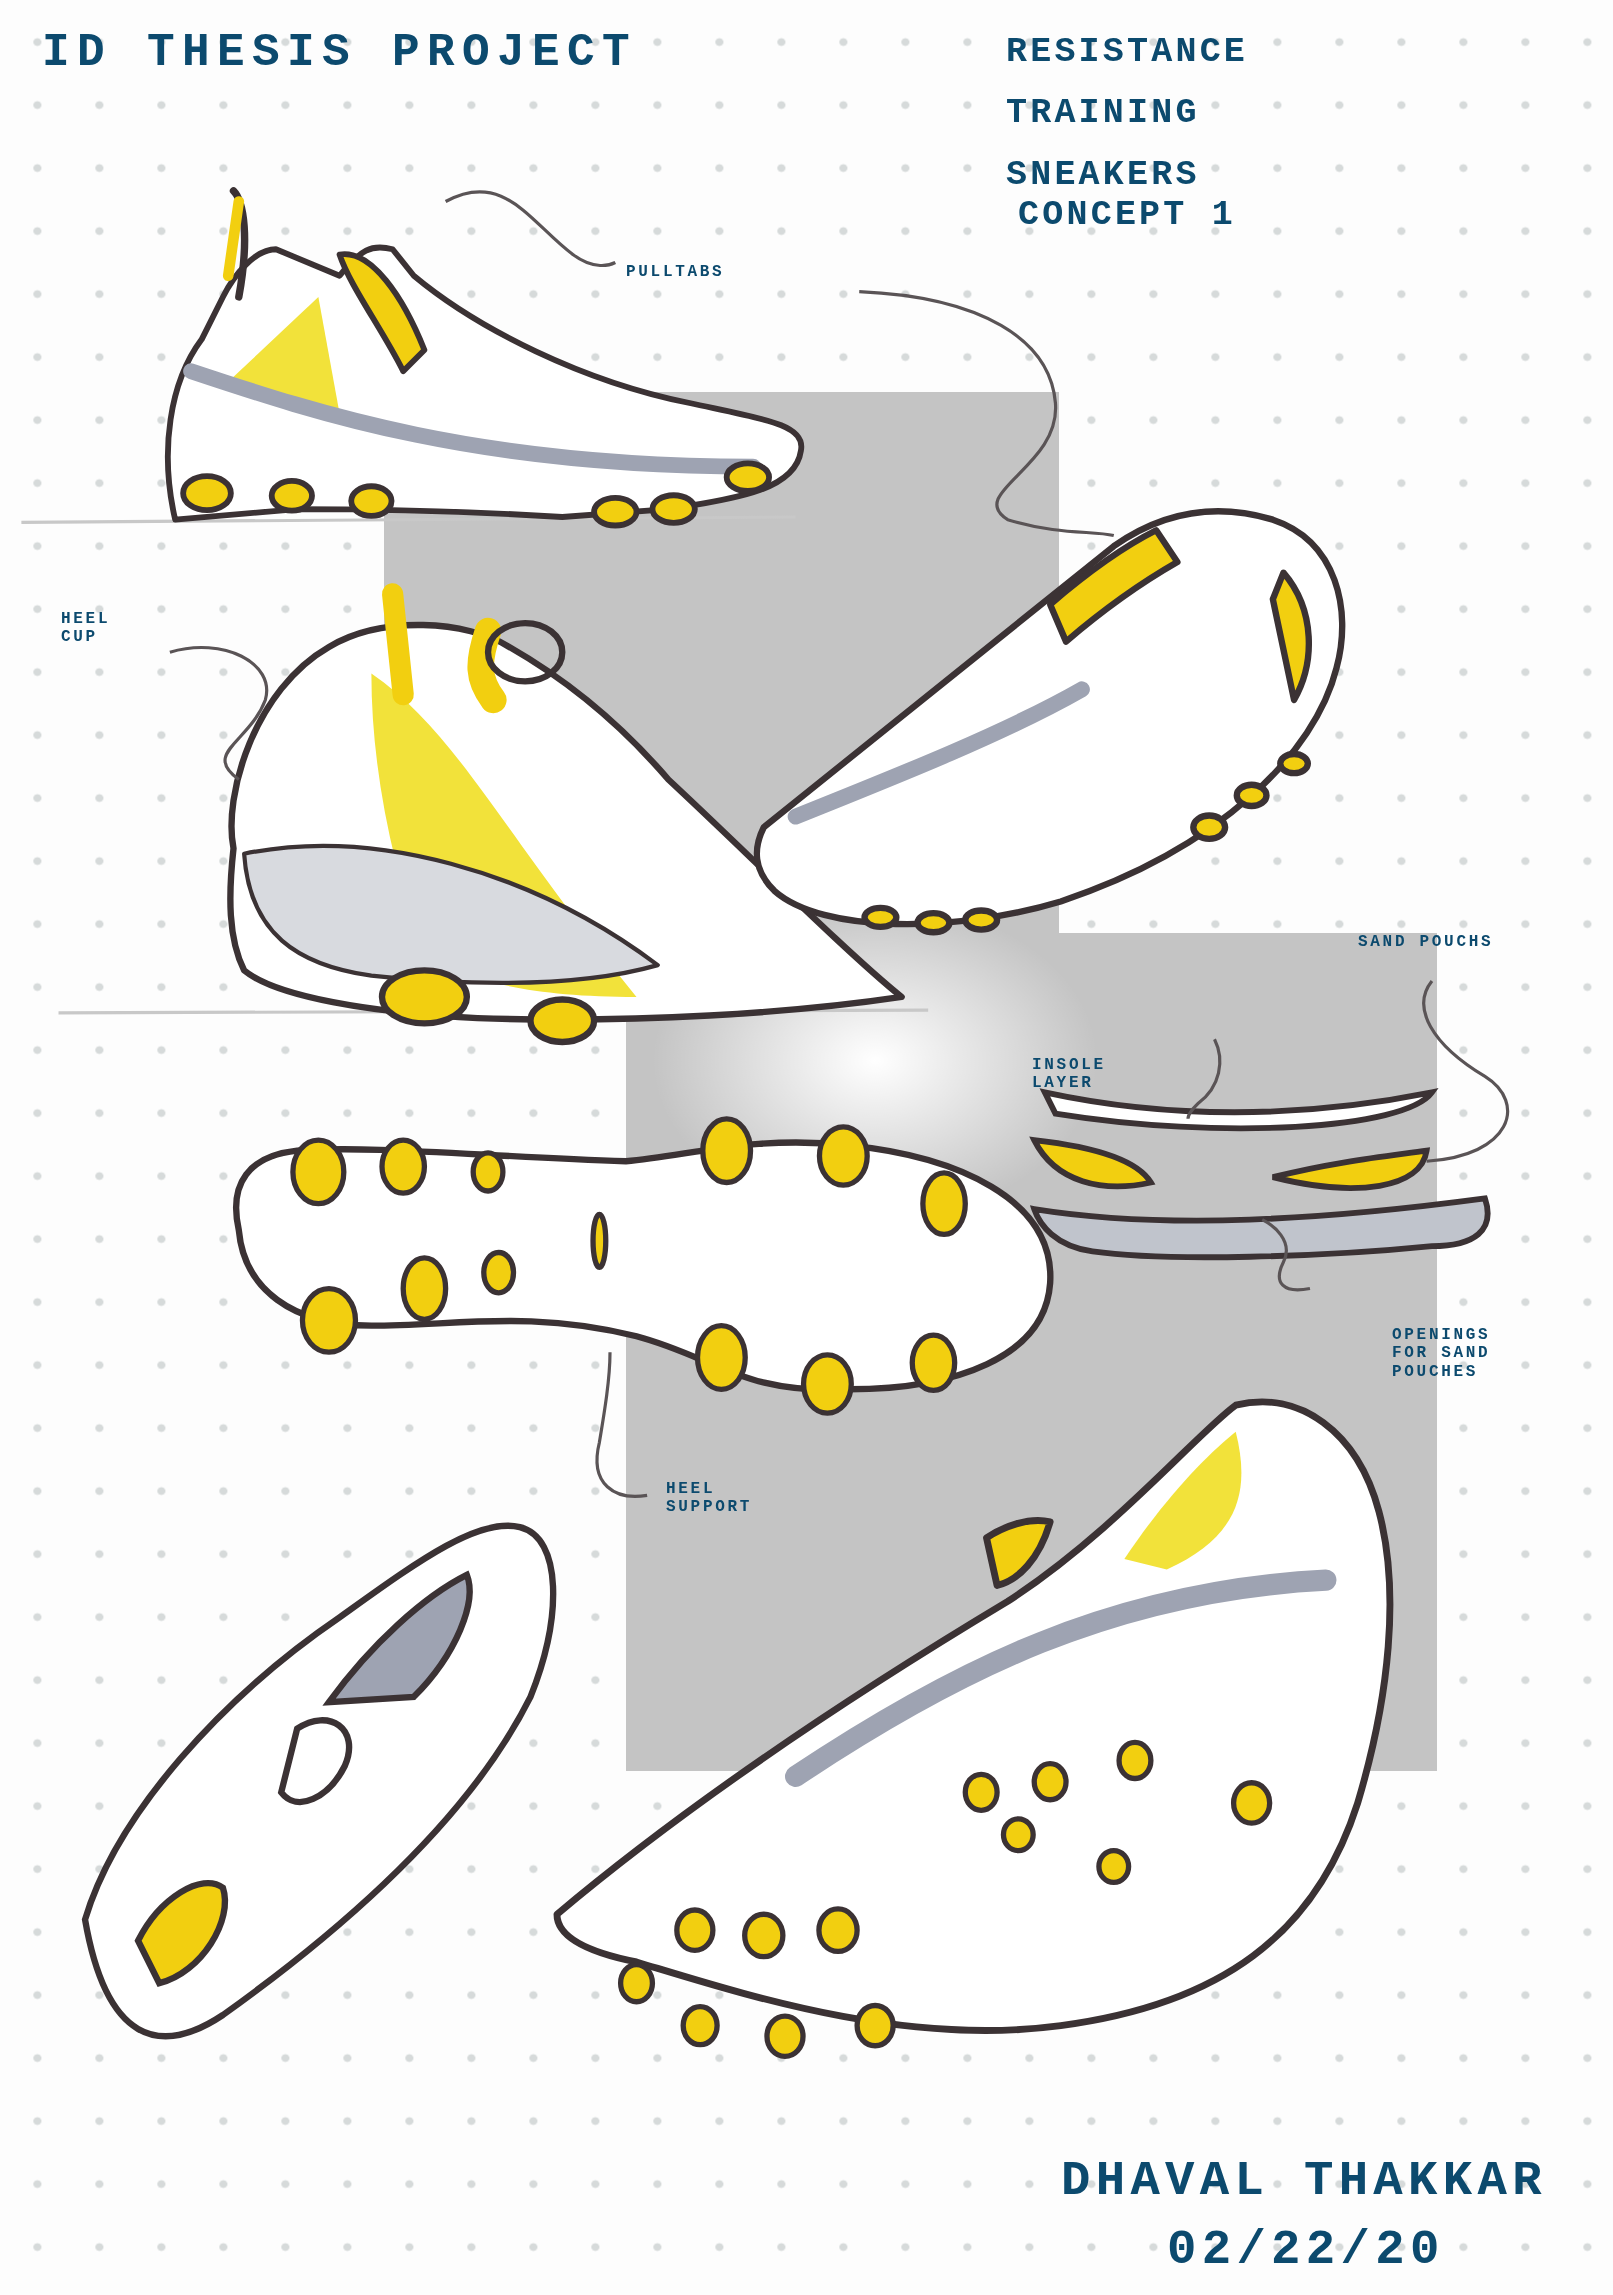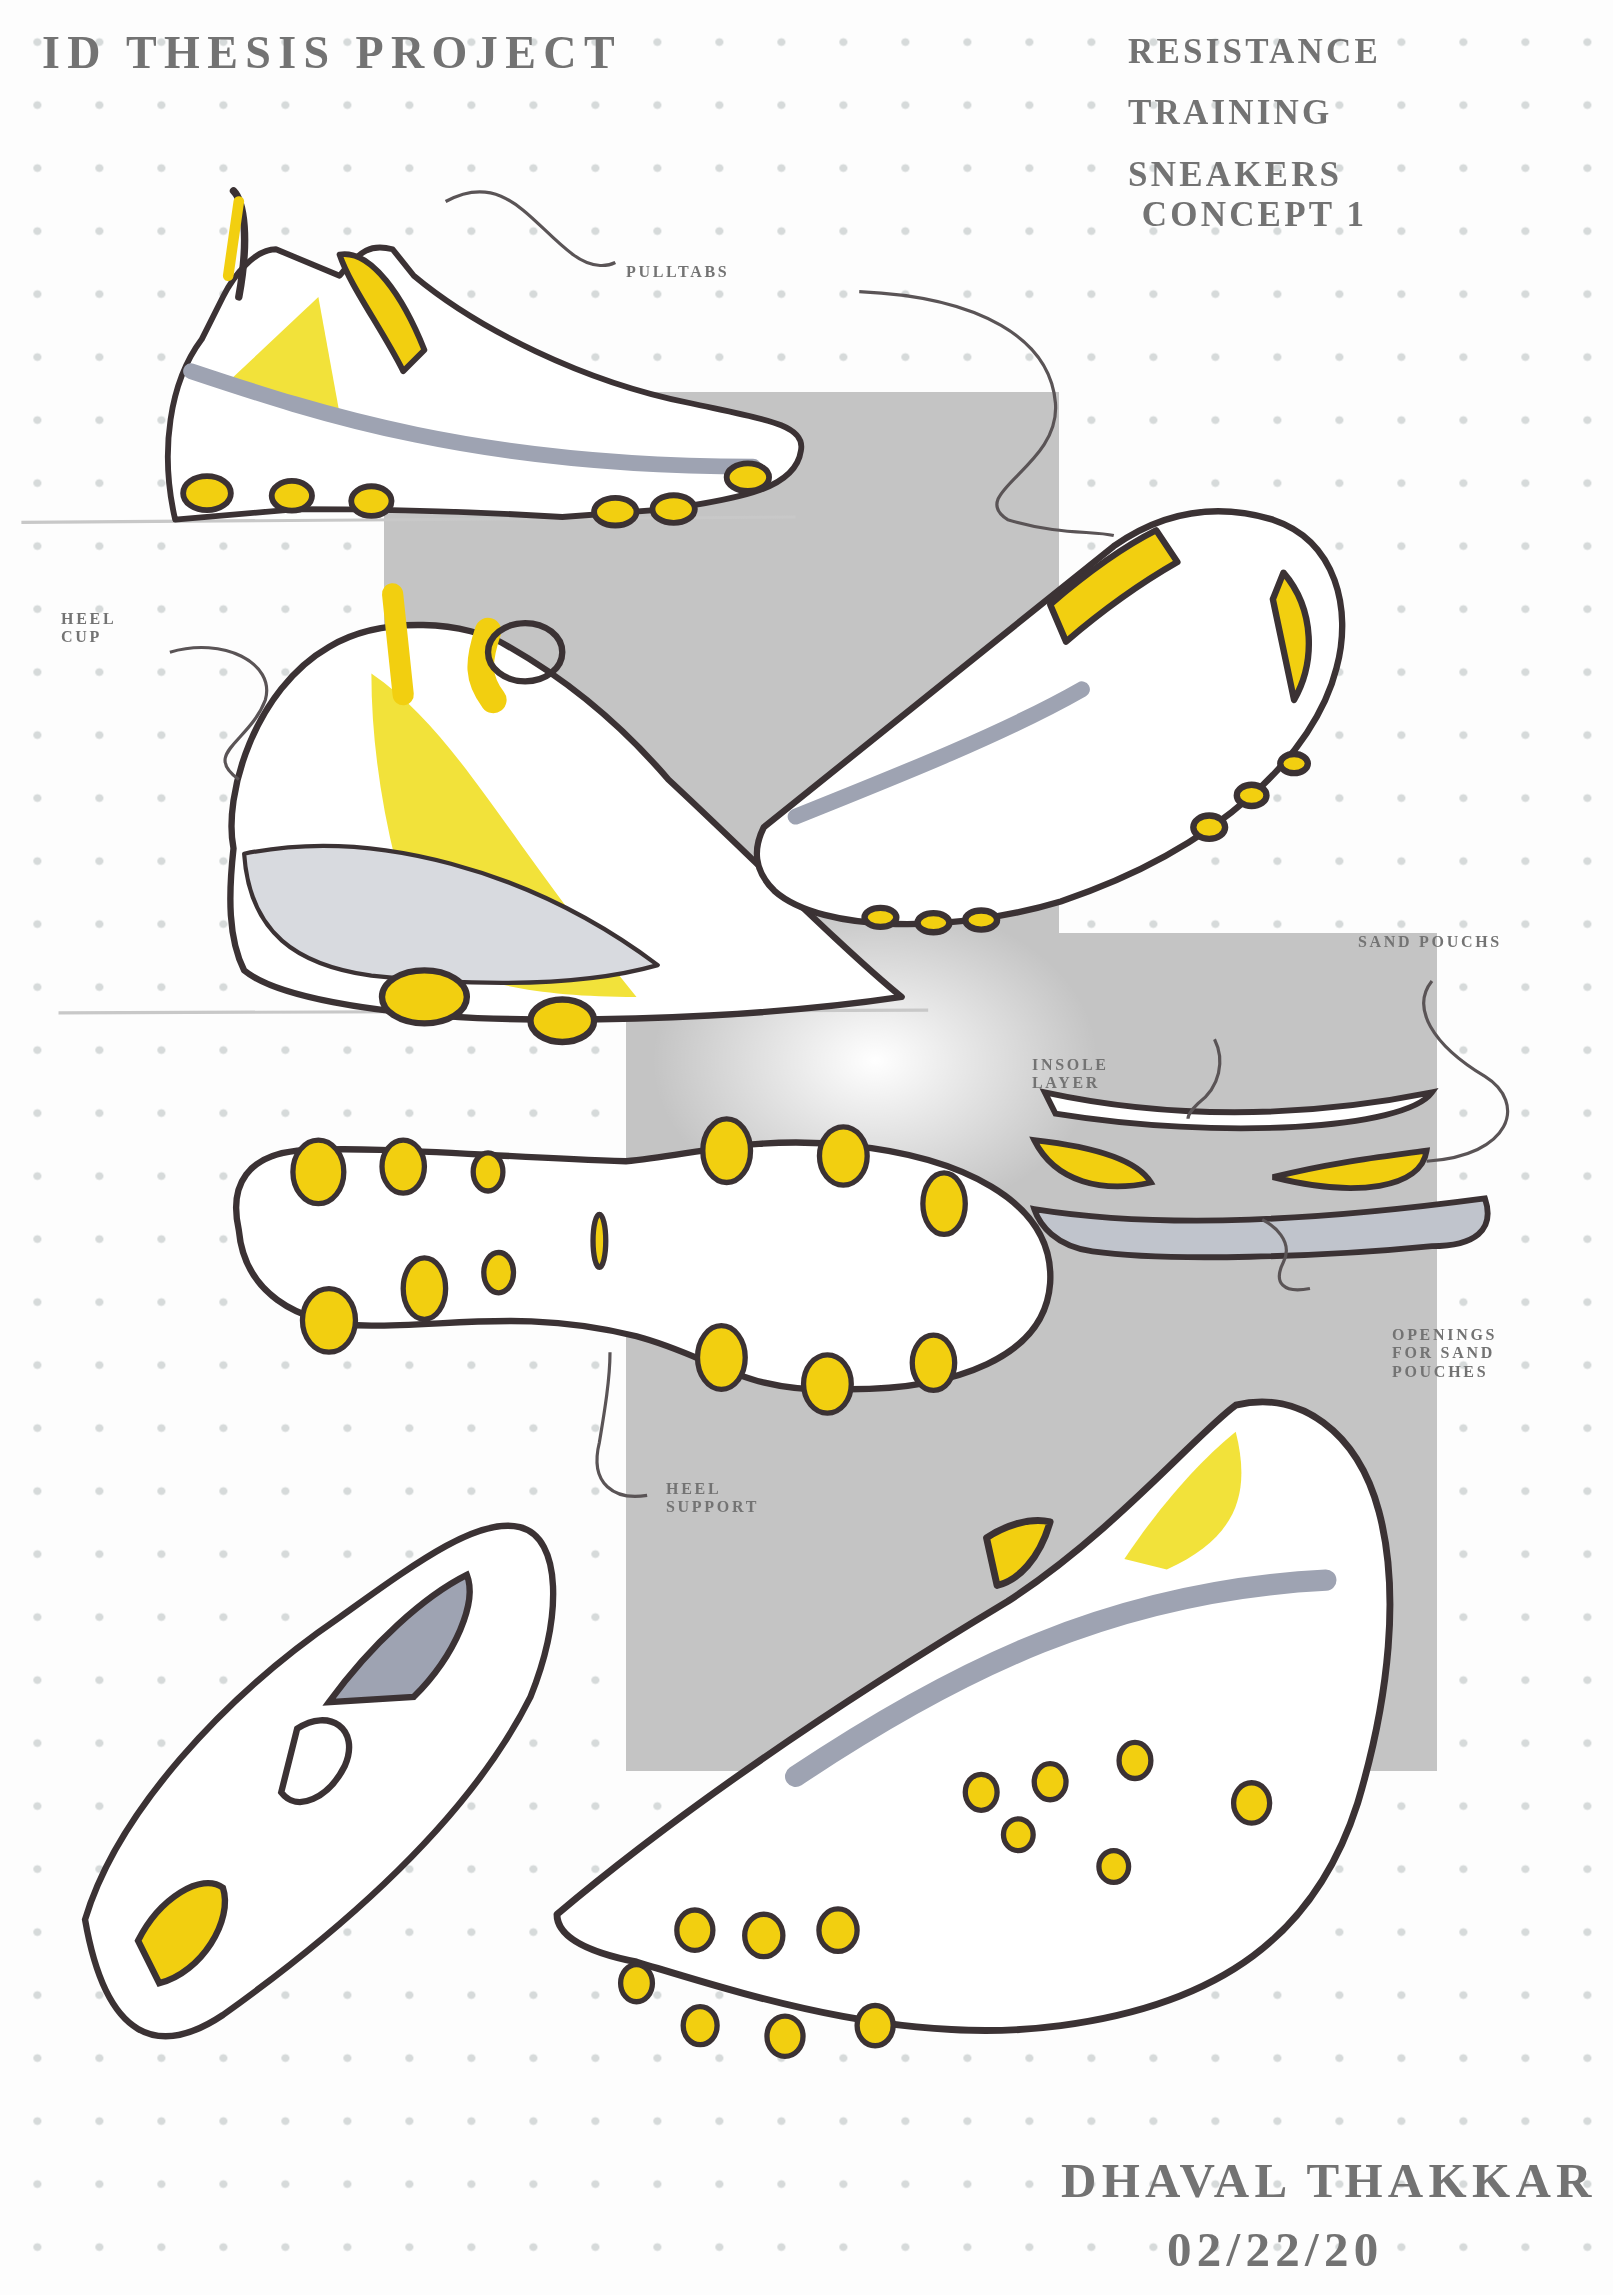--- a/index.html
+++ b/index.html
@@ -2,21 +2,21 @@
 <html style="font-size:8.5px"><head>
 <meta charset="utf-8">
 <style>
   html,body{margin:0;padding:0;}
   body{width:1614px;height:2295px;position:relative;overflow:hidden;background:#fdfdfd;
        font-family:"DejaVu Sans",sans-serif;}
   .dots{position:absolute;inset:0;
         background-image:radial-gradient(circle,#d6dada 0 3.7px,transparent 4.2px);
         background-size:62px 63px;background-position:6.4px 10.6px;}
   .panel{position:absolute;background:#c4c4c4;}
-  .label{position:absolute;color:#737373;font-family:Liberation Serif, serif;
+  .label{position:absolute;color:#0c4a6e;font-family:Liberation Mono, monospace;
          font-weight:bold;letter-spacing:3.2px;line-height:1.15;text-transform:uppercase;white-space:pre;}
   .title{font-size:46px;letter-spacing:7.4px;}
   .concept{font-size:35px;}
   .callout{font-size:16px;letter-spacing:2.7px;}
   .sig{font-size:49px;letter-spacing:5.3px;}
   svg.sketch{position:absolute;left:0;top:0;}
 </style>
 </head>
 <body>
 
@@ -137,21 +137,21 @@
     <path d="M320 1230 C420 1200 520 1250 500 1320 C470 1400 380 1420 450 1470"></path>
     <path d="M2290 1960 C2310 2000 2300 2050 2260 2080 C2250 2090 2240 2100 2240 2110"></path>
     <path d="M2700 1850 C2660 1900 2700 1970 2800 2030 C2880 2080 2850 2180 2690 2190"></path>
     <path d="M2470 2430 C2420 2440 2400 2420 2420 2380 C2440 2340 2400 2310 2380 2300"></path>
     <path d="M1220 2820 C1160 2830 1110 2800 1130 2720 C1140 2660 1150 2600 1150 2550"></path>
   </g>
 </svg>
 
 <div class="label title" style="left:42px;top:26.5px;">ID THESIS PROJECT</div>
 
-<div style="position:absolute;left:1128px;top:32px;">
+<div style="position:absolute;left:1006px;top:32px;">
   <div class="label concept" style="position:relative;">RESISTANCE</div>
   <div class="label concept" style="position:relative;margin-top:21px;">TRAINING</div>
   <div class="label concept" style="position:relative;margin-top:21px;">SNEAKERS</div>
   <div class="label concept" style="position:relative;text-align:center;">CONCEPT 1</div>
 </div>
 
 <div class="label callout" style="left:626px;top:263px;">PULLTABS</div>
 <div class="label callout" style="left:61px;top:610px;">HEEL
 CUP</div>
 <div class="label callout" style="left:1358px;top:933px;">SAND POUCHS</div>

